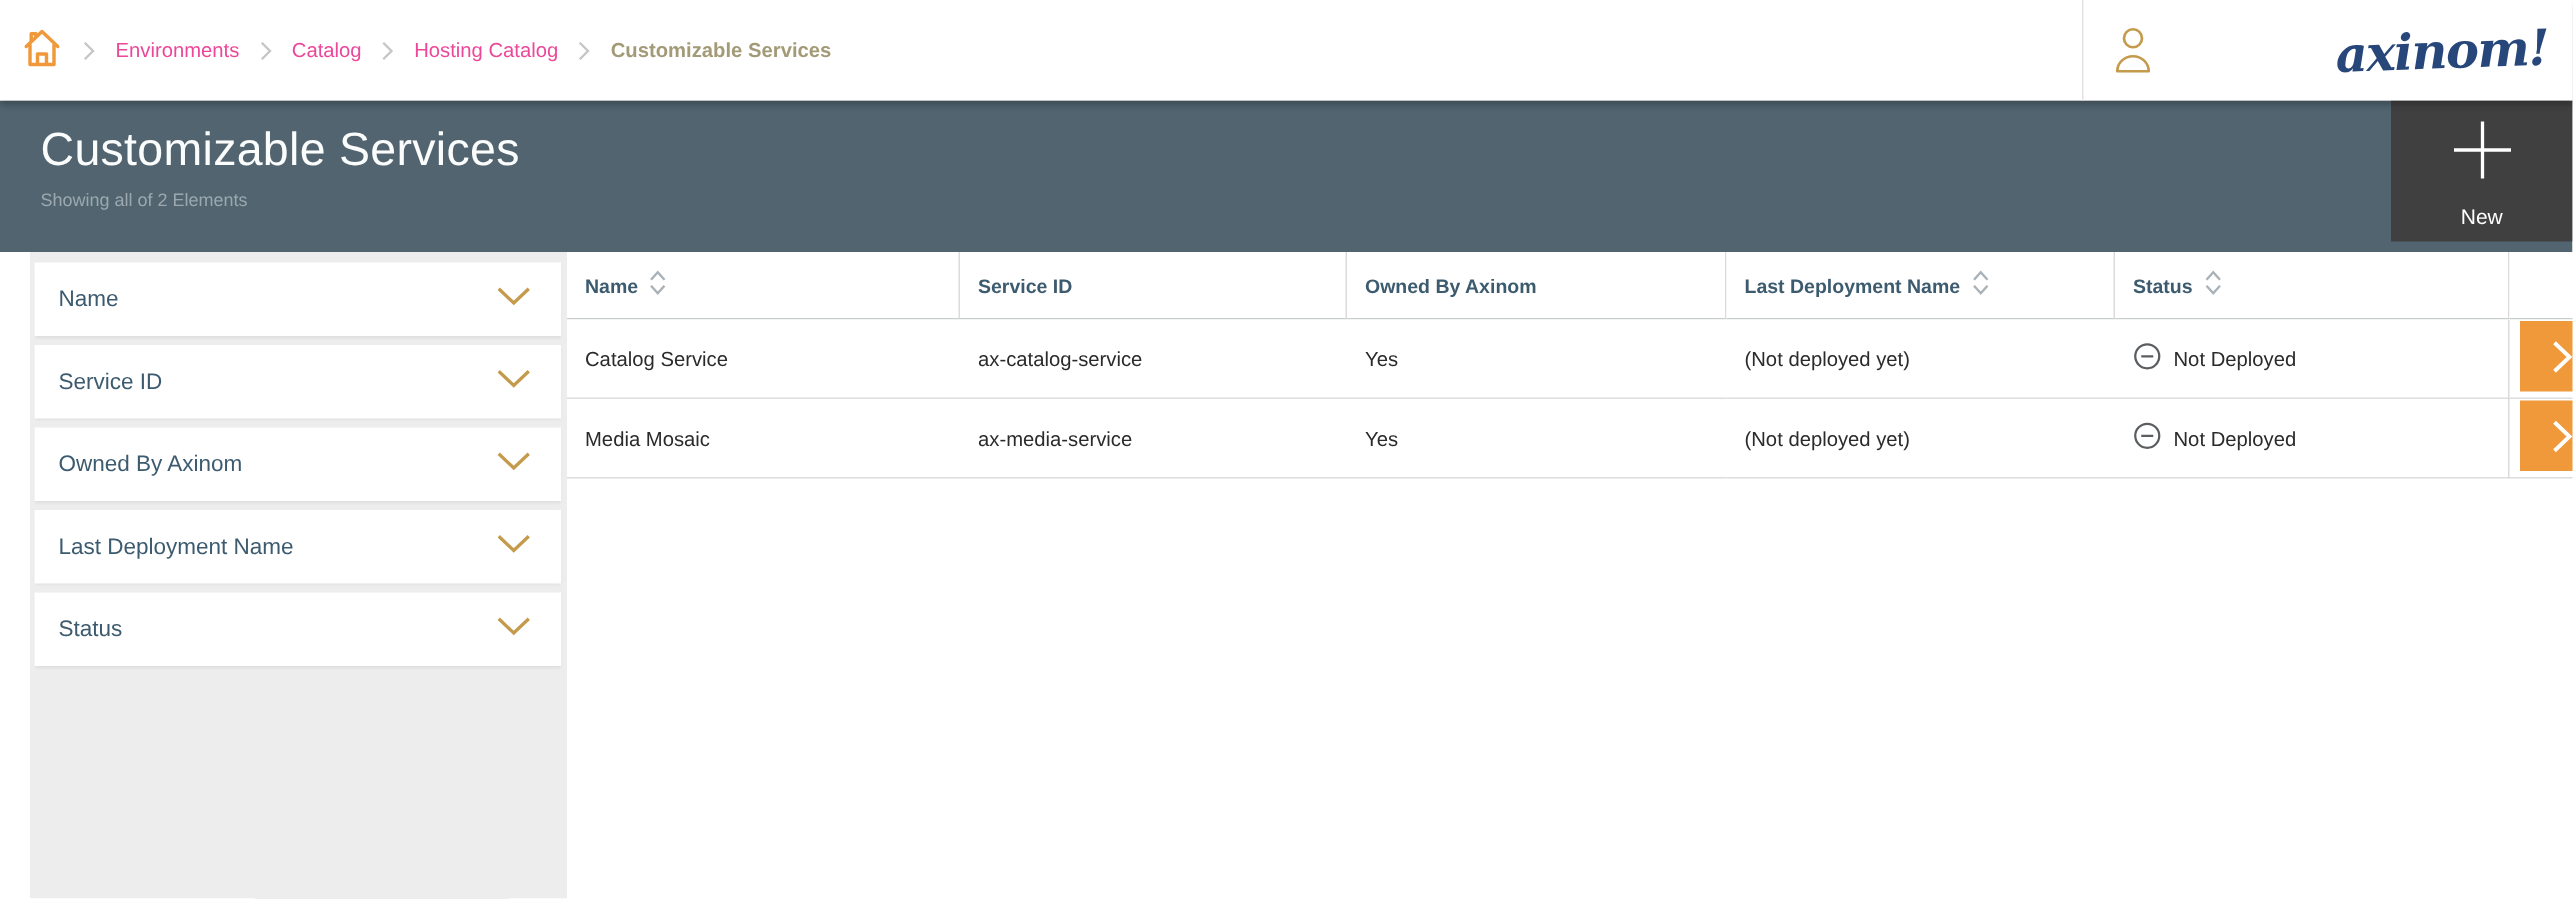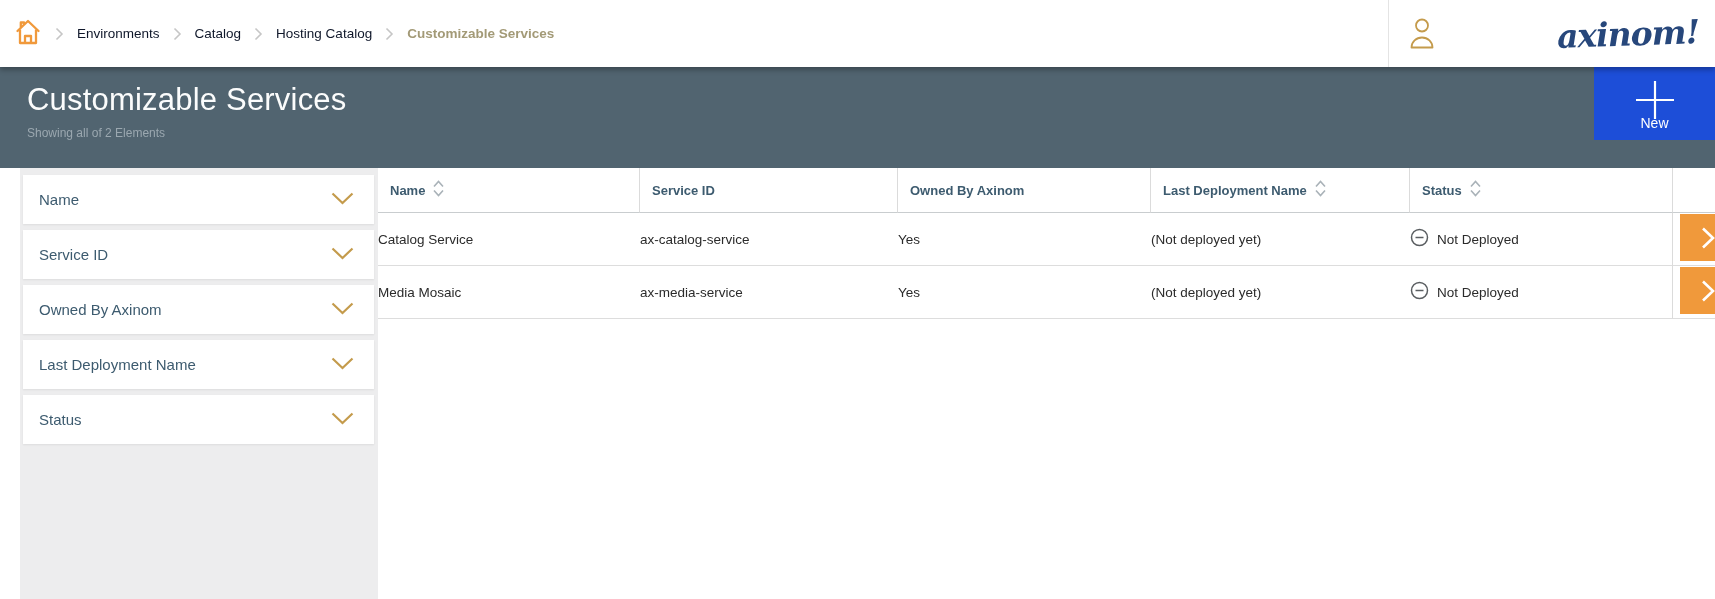--- a/index.html
+++ b/index.html
@@ -11,39 +11,39 @@
   }
 
   
   .topbar {
     position:relative; height:67px; background:#ffffff;
     display:flex; align-items:center;
     z-index:3;
     box-shadow:0 3px 5px rgba(0,0,0,0.28);
   }
   .breadcrumb { display:flex; align-items:center; gap:13px; padding-left:14px; font-size:13.5px; }
-  .crumb-link { color:#0f172a; text-decoration:none; cursor:pointer; }
+  .crumb-link { color:#ec4899; text-decoration:none; cursor:pointer; }
   .crumb-current { color:#A39A77; font-weight:bold; }
   .crumb-sep { display:flex; align-items:center; }
   .home-link { display:flex; align-items:center; cursor:pointer; }
   .topbar-divider { position:absolute; left:1388px; top:0; bottom:0; width:1px; background:#e4e4e4; }
   .user-button { position:absolute; left:1408px; top:16px; background:none; border:none; cursor:pointer; }
   .logo {
     position:absolute; right:16px; top:50%; transform:translateY(-50%) rotate(-2deg);
     font-family:"DejaVu Serif", serif; font-style:italic; font-weight:bold;
     font-size:33px; color:#27477B; letter-spacing:-1px; cursor:pointer;
   }
 
   
   .page-header { position:relative; height:101px; background:#516470; padding:15px 0 0 27px; }
   .page-title { font-size:31px; font-weight:400; color:#fbfcfc; letter-spacing:0.2px; }
   .page-subtitle { margin-top:8px; font-size:12px; color:#9BA8B0; }
   .new-button {
-    position:absolute; right:0; top:0; width:121px; height:73px;
-    background:#1d4ed8; border:none; cursor:pointer;
+    position:absolute; right:0; top:0; width:121px; height:94px;
+    background:#404040; border:none; cursor:pointer;
   }
   .new-button svg { position:absolute; left:50%; top:12px; transform:translateX(-50%); }
   .new-label { position:absolute; bottom:9px; left:0; width:100%; text-align:center; color:#ffffff; font-size:14px; }
 
   
   .content { display:flex; height:431px;margin-left:20px; }
 
   .sidebar { flex:none; width:358px; background:#EDEDEE; padding-top:7px; }
   .filter-card {
     height:49px; margin:0 4px 6px 3px; background:#ffffff;
@@ -57,21 +57,21 @@
   .grid { display:grid; grid-template-columns:262px 258px 253px 259px 263px 62px; }
   .th {
     height:45px; display:flex; align-items:center; gap:8px; padding-left:12px;
     font-size:13px; font-weight:bold; color:#3D5B6F;
     border-right:1px solid #DBDBDB; border-bottom:1px solid #C9CDCF;
     background:#ffffff;
   }
   .th.sortable { cursor:pointer; }
   .th-action { border-right:none; border-bottom:1px solid #C9CDCF; }
   .td {
-    height:53px; display:flex; align-items:center; 
+    height:53px; display:flex; align-items:center; padding-left:12px;
     font-size:13.5px; color:#2B2B2B; border-bottom:1px solid #DDDDDD;
     background:#ffffff;
   }
   .td-status { gap:8px; }
   .td-action { padding:0; position:relative; border-left:1px solid #DBDBDB; margin-left:-1px; }
   .row-action-button {
     position:absolute; left:7px; right:0; top:1px; bottom:4px;
     background:#F0993B; border:none; cursor:pointer;
     display:flex; align-items:center; justify-content:center;
   }

